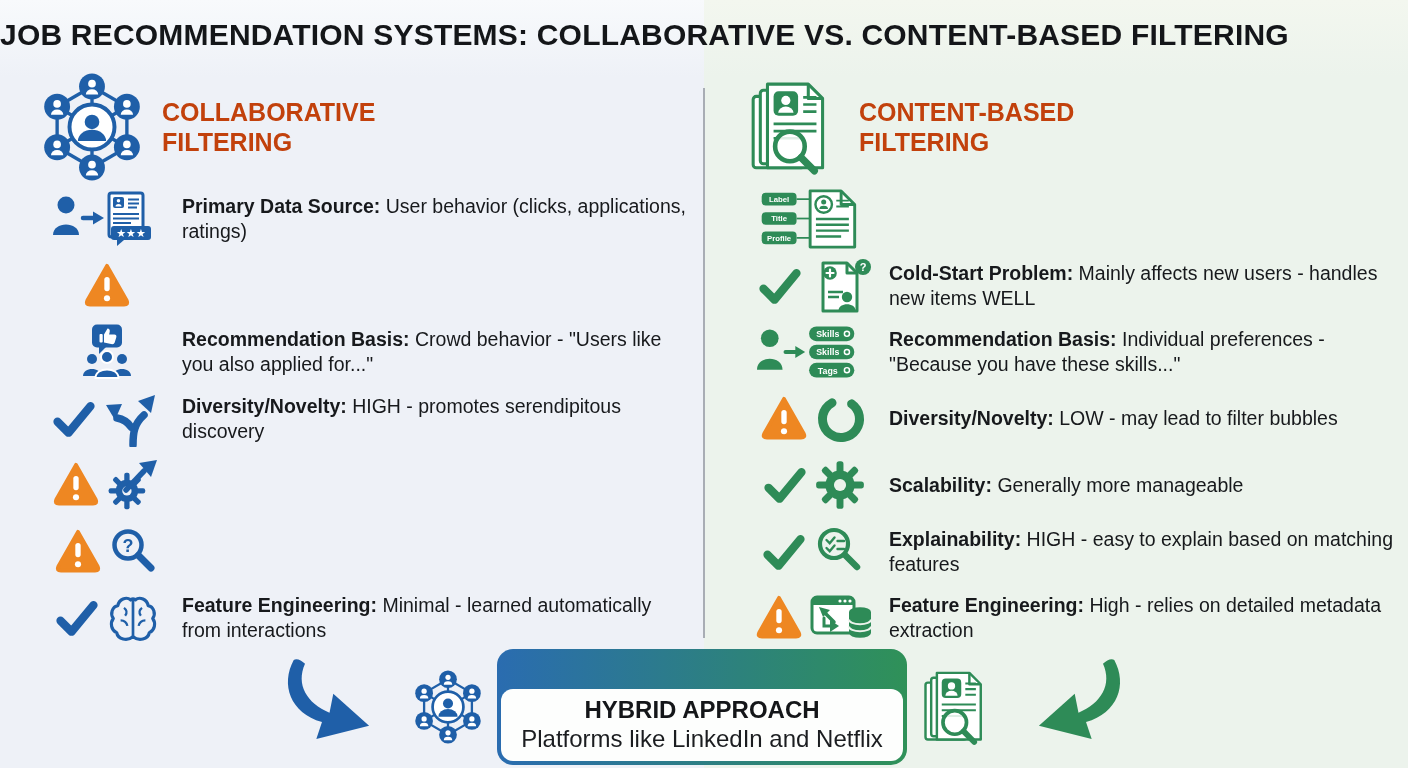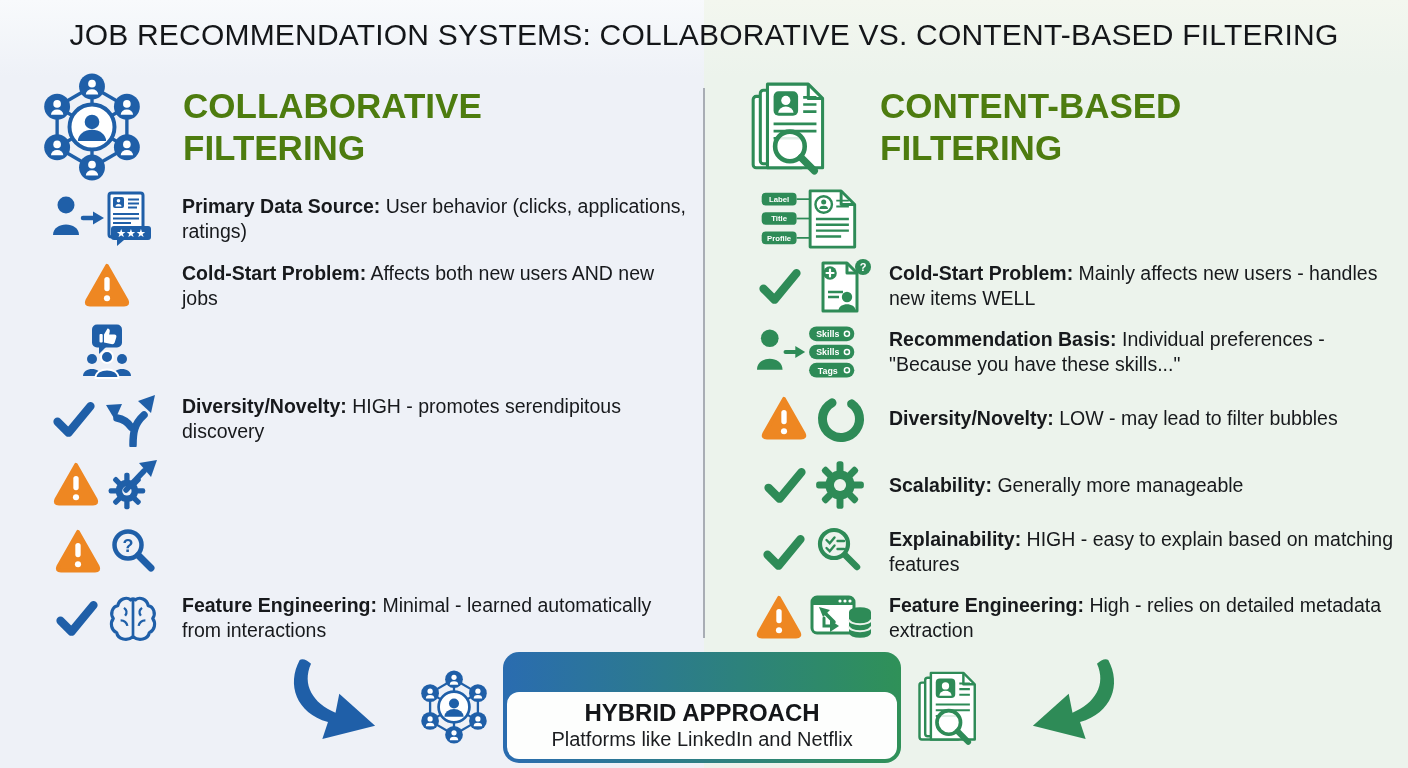--- a/index.html
+++ b/index.html
@@ -1,41 +1,41 @@
 <!DOCTYPE html>
 <html><head>
 <meta charset="utf-8">
 <style>
   html,body{margin:0;padding:0;background:#fff;}
   .page{position:relative;width:1408px;height:768px;overflow:hidden;
         font-family:"Liberation Sans",sans-serif;color:#17191c;}
   .half{position:absolute;top:0;height:768px;width:704px;}
   .half.l{left:0;background:linear-gradient(180deg,#f8fafc 0%,#eef1f7 10%,#eef1f7 100%);}
   .half.r{left:704px;background:linear-gradient(180deg,#f3f7ef 0%,#ecf3ec 10%,#ecf3ec 100%);}
-  .main-title{position:absolute;top:18px;left:0;width:100%;text-align:center;
-        font-size:30px;font-weight:400;letter-spacing:.2px;color:#141619;}
+  .main-title{position:absolute;top:18px;left:0;width:100%;
+        font-size:30px;font-weight:700;letter-spacing:.2px;color:#141619;}
   .divider{position:absolute;left:703px;top:88px;width:2px;height:550px;background:#a8adb4;}
   .col{position:absolute;top:74px;}
   .col.left{left:38px;width:655px;}
   .col.right{left:745px;width:660px;}
   .col-head{display:flex;align-items:center;gap:16px;height:106px;}
   .col-head .hdr-ic{flex:none;display:flex;align-items:center;justify-content:center;}
-  .col-title{font-size:35px;font-weight:800;line-height:1.2;color:#4d7c0f;margin-left:21px;}
+  .col-title{font-size:25px;font-weight:800;line-height:1.2;color:#c2410c;}
   .rows{margin-top:6px;}
   .row{display:flex;align-items:center;height:66.5px;}
   .icons{width:138px;flex:none;display:flex;align-items:center;justify-content:center;gap:7px;}
   .ic{display:flex;align-items:center;justify-content:center;}
   .rtext{font-size:19.5px;line-height:1.28;padding-left:6px;}
   .rtext b{font-weight:700;}
   .bottom{position:absolute;left:0;top:648px;width:1408px;height:118px;
         display:flex;align-items:center;justify-content:center;gap:12px;}
   .hybrid-border{background:linear-gradient(90deg,#2a6cb0,#2f9158);padding:4px;border-radius:16px;flex:none;}
   .hybrid{background:#fdfefd;border-radius:12px;padding:7px 20px;text-align:center;min-width:350px;margin-top:36px;}
   .h-title{font-size:24px;font-weight:800;color:#141619;}
-  .h-line{font-size:20px;line-height:1.25;color:#1b1d20;}
+  .h-line{font-size:24px;line-height:1.25;color:#1b1d20;}
 </style>
 </head>
 <body>
 
 <div class="page">
   <div class="half l"></div>
   <div class="half r"></div>
 
   <div class="main-title">JOB RECOMMENDATION SYSTEMS: COLLABORATIVE VS. CONTENT-BASED FILTERING</div>
   <div class="divider"></div>
@@ -112,39 +112,39 @@
       <div class="row">
         <span class="icons">
             <span class="ic">
               <svg width="46" height="50" viewBox="0 0 48 50">
                 <path d="M24 4 L44.5 40 Q46.8 44.5 41.8 44.5 H6.2 Q1.2 44.5 3.5 40 Z" fill="#ee8722" stroke="#ee8722" stroke-width="4" stroke-linejoin="round"></path>
      <rect x="21.2" y="15.5" width="5.6" height="15" rx="2.8" fill="#fff"></rect>
                 <circle cx="24" cy="37.8" r="3.2" fill="#fff"></circle>
               </svg>
             </span>
           </span>
-        <span class="rtext"><b>Cold-Start Problem:</b><span> Affects both new users AND new jobs</span></span>
       </div>
       <div class="row">
         <span class="icons">
             <span class="ic">
               <svg width="56" height="58" viewBox="0 0 56 58">
                 <rect x="13" y="1.5" width="30" height="23" rx="5" fill="#1f5fa8"></rect>
      <path d="M20 24 l0 7 l7 -7 Z" fill="#1f5fa8"></path>
      <rect x="20.5" y="11" width="3.2" height="8.5" rx="1" fill="#fff"></rect>
      <path d="M25 19.5 v-8 l3.5 -6 q2.8 .3 2.2 3.5 l-.6 2.5 h5.2 q2.6 .3 2 2.8 l-1.6 5.2 q-.5 1.8 -2.4 1.8 Z" fill="#fff"></path>
      <circle cx="13" cy="36" r="5" fill="#1f5fa8"></circle>
                 <circle cx="43" cy="36" r="5" fill="#1f5fa8"></circle>
      <path d="M4 53 C4 43.5 22 43.5 22 53 Z" fill="#1f5fa8"></path>
                 <path d="M34 53 C34 43.5 52 43.5 52 53 Z" fill="#1f5fa8"></path>
      <circle cx="28" cy="34" r="6" fill="#1f5fa8" stroke="#fff" stroke-width="2"></circle>
      <path d="M16.5 55 C16.5 43.5 39.5 43.5 39.5 55 Z" fill="#1f5fa8" stroke="#fff" stroke-width="2"></path>
               </svg>
             </span>
           </span>
+        <span class="rtext"><b>Recommendation Basis:</b><span> Crowd behavior - "Users like you also applied for..."</span></span>
       </div>
       <div class="row">
         <span class="icons">
             <span class="ic">
               <svg width="44" height="44" viewBox="0 0 48 48">
                 <path d="M6 27 L18 39 L42 10" fill="none" stroke="#1f5fa8" stroke-width="9" stroke-linecap="round" stroke-linejoin="round"></path>
               </svg>
             </span>
             <span class="ic">
               <svg width="60" height="56" viewBox="0 0 60 56">

